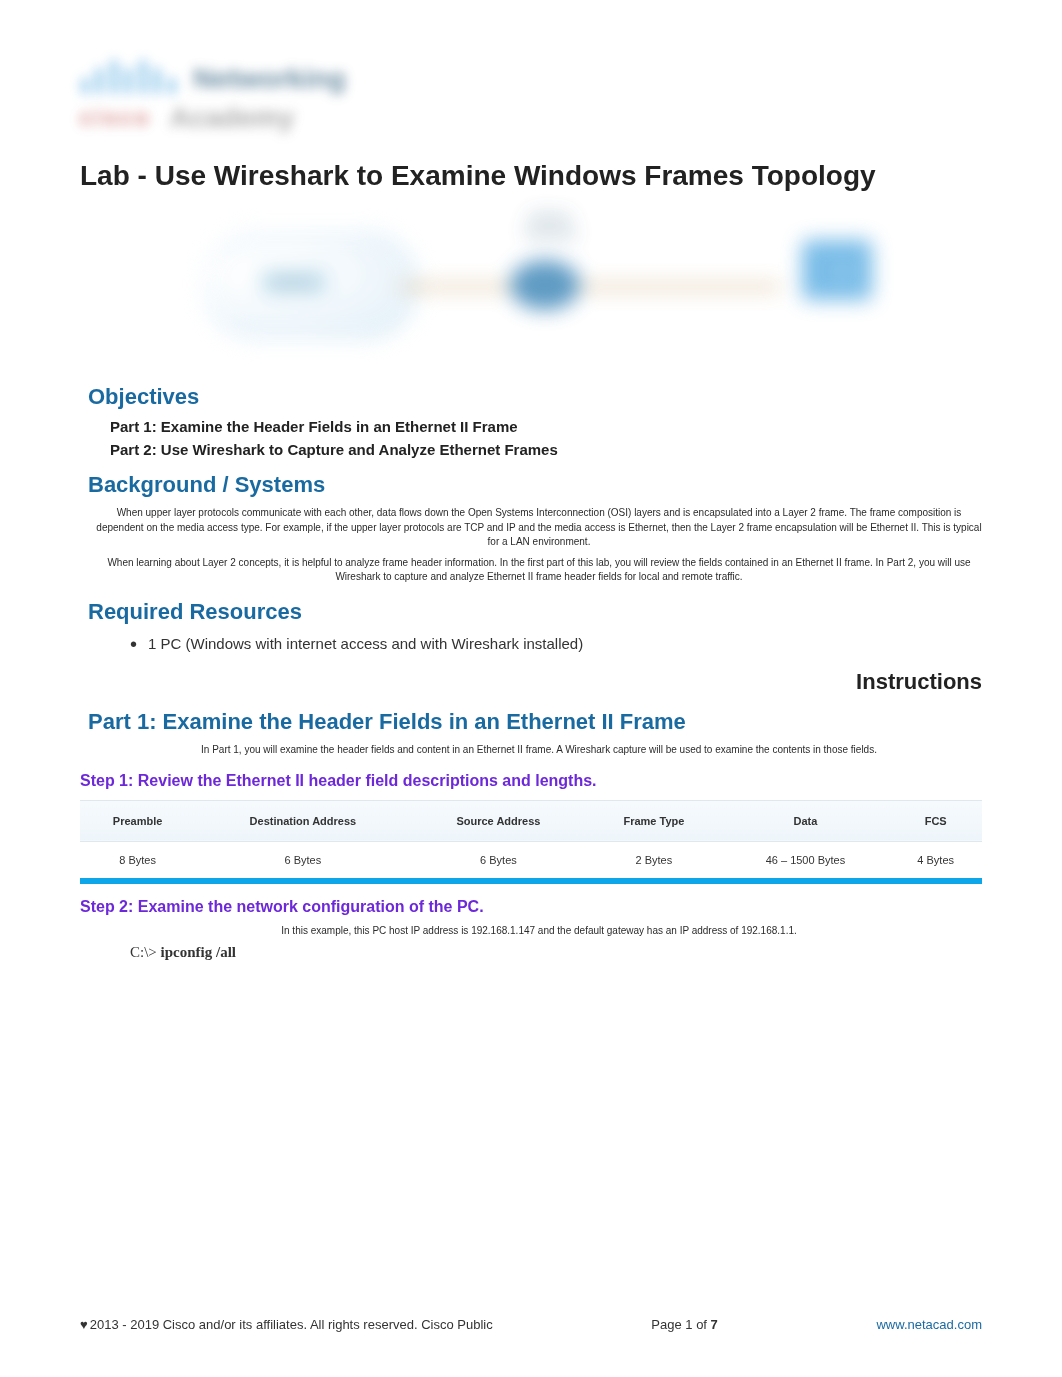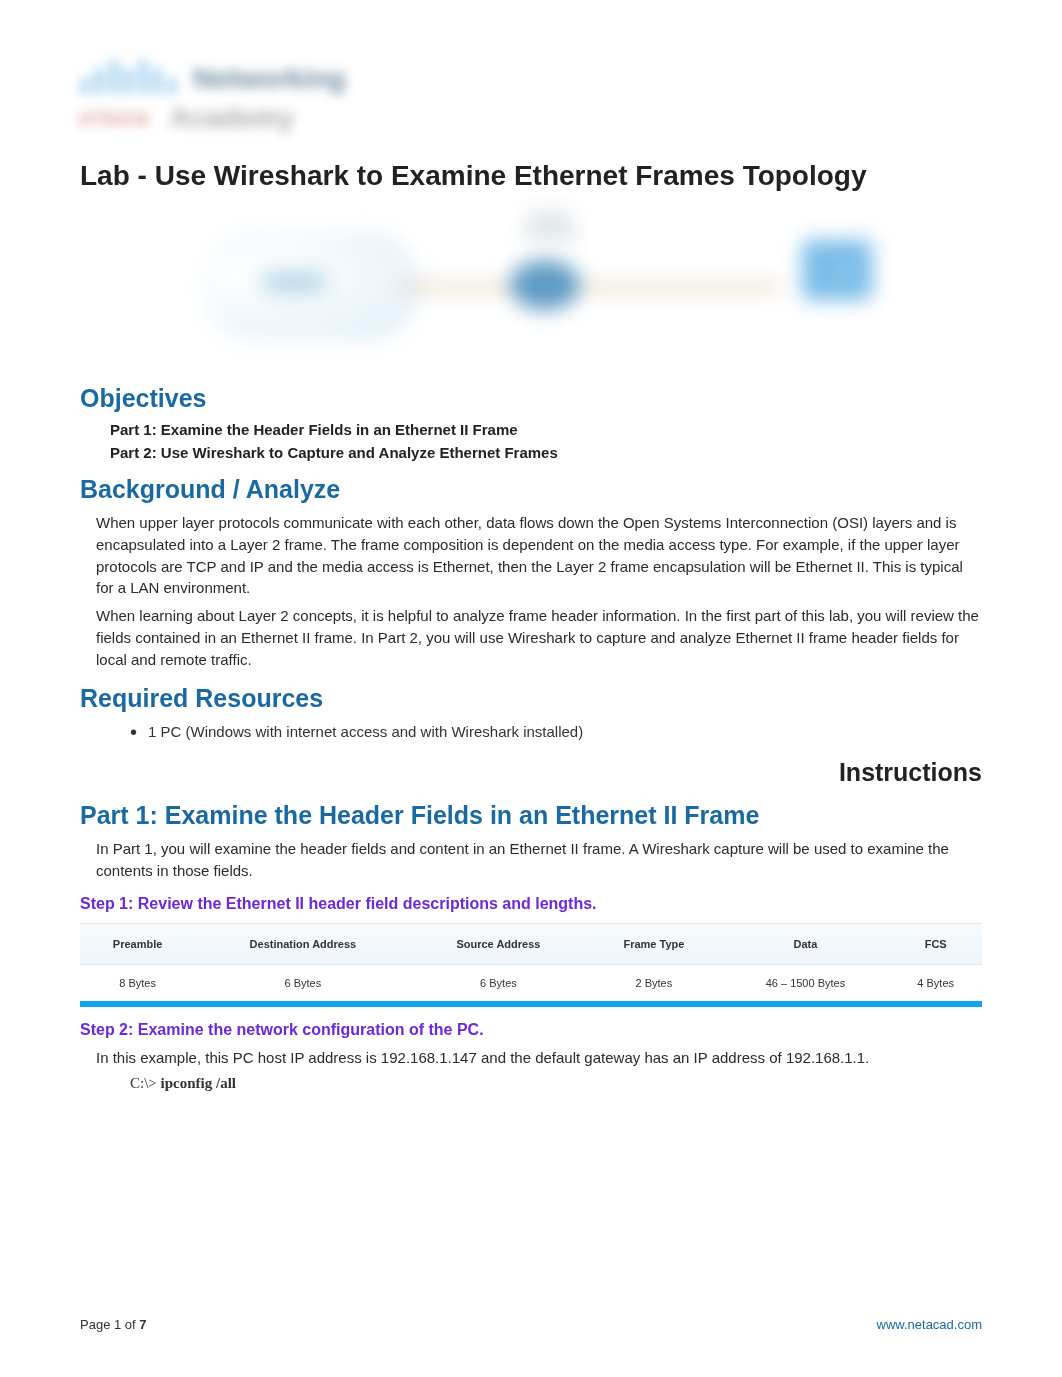--- a/index.html
+++ b/index.html
@@ -119,40 +119,41 @@
   .link1 {
     position:absolute; left:320px; top:85px;
     width:120px; height:4px; background:#c09050;
   }
   .link2 {
     position:absolute; left:500px; top:85px;
     width:200px; height:4px; background:#c09050;
   }
 
   h2.section {
-    font-size: 25px;
+    font-size: 22px;
     color: #1a6aa2;
     font-weight: bold;
-    margin: 14px 0 8px 0;
+    margin: 14px 0 8px 8px;
   }
   h2.section.black {
     color: #222;
     text-align: right;
   }
   h3.sub-bold {
     font-size: 15px;
     font-weight: bold;
     color: #222;
     margin: 6px 0 6px 30px;
   }
   p.body {
-    font-size: 15px;
+    font-size: 10px;
     line-height: 1.45;
     margin: 6px 0 6px 16px;
     color: #2b2b2b;
+    text-align: center;
   }
   ul.bul {
     margin: 4px 0 4px 50px;
   }
   ul.bul li {
     font-size: 15px;
     line-height: 1.5;
     list-style: none;
     position: relative;
     padding-left: 18px;
@@ -230,38 +231,38 @@
       </span>
       <span class="logo-word">Networking</span>
     </div>
     <div class="logo-line2">
       <span class="brand">cisco</span>
       <span class="academy">Academy</span>
     </div>
   </div>
 </div>
 
-<h1 class="doc-title">Lab - Use Wireshark to Examine Ethernet Frames Topology</h1>
+<h1 class="doc-title">Lab - Use Wireshark to Examine Windows Frames Topology</h1>
 
 <div class="topology-img">
   <div class="cloud"></div>
   <div class="cloud-label">Internet</div>
   <div class="link1"></div>
   <div class="router"></div>
   <div class="router-label">Default Gateway</div>
   <div class="link2"></div>
   <div class="pc"></div>
   <div class="pc-label">PC</div>
 </div>
 
 <h2 class="section">Objectives</h2>
 <h3 class="sub-bold">Part 1: Examine the Header Fields in an Ethernet II Frame</h3>
 <h3 class="sub-bold">Part 2: Use Wireshark to Capture and Analyze Ethernet Frames</h3>
 
-<h2 class="section">Background / Analyze</h2>
+<h2 class="section">Background / Systems</h2>
 <p class="body">When upper layer protocols communicate with each other, data flows down the Open Systems Interconnection (OSI) layers and is encapsulated into a Layer 2 frame. The frame composition is dependent on the media access type. For example, if the upper layer protocols are TCP and IP and the media access is Ethernet, then the Layer 2 frame encapsulation will be Ethernet II. This is typical for a LAN environment.</p>
 <p class="body">When learning about Layer 2 concepts, it is helpful to analyze frame header information. In the first part of this lab, you will review the fields contained in an Ethernet II frame. In Part 2, you will use Wireshark to capture and analyze Ethernet II frame header fields for local and remote traffic.</p>
 
 <h2 class="section">Required Resources</h2>
 <ul class="bul">
   <li>1 PC (Windows with internet access and with Wireshark installed)</li>
 </ul>
 
 <h2 class="section black">Instructions</h2>
 
@@ -292,19 +293,22 @@
   </tbody>
 </table>
 
 <h3 class="step">Step 2: Examine the network configuration of the PC.</h3>
 <p class="body">In this example, this PC host IP address is 192.168.1.147 and the default gateway has an IP address of 192.168.1.1.</p>
 <div class="code">
   <span>C:\&gt; </span><span class="bold">ipconfig /all</span>
 </div>
 
 <div class="footer">
+  <div>
+    <span class="heart">♥</span><span>2013 - 2019 Cisco and/or its affiliates. All rights reserved. Cisco Public</span>
+  </div>
   <div class="center">
     <span>Page 1 of </span><b>7</b>
   </div>
   <div>
     <a href="#">www.netacad.com</a>
   </div>
 </div>
 
 </body></html>

